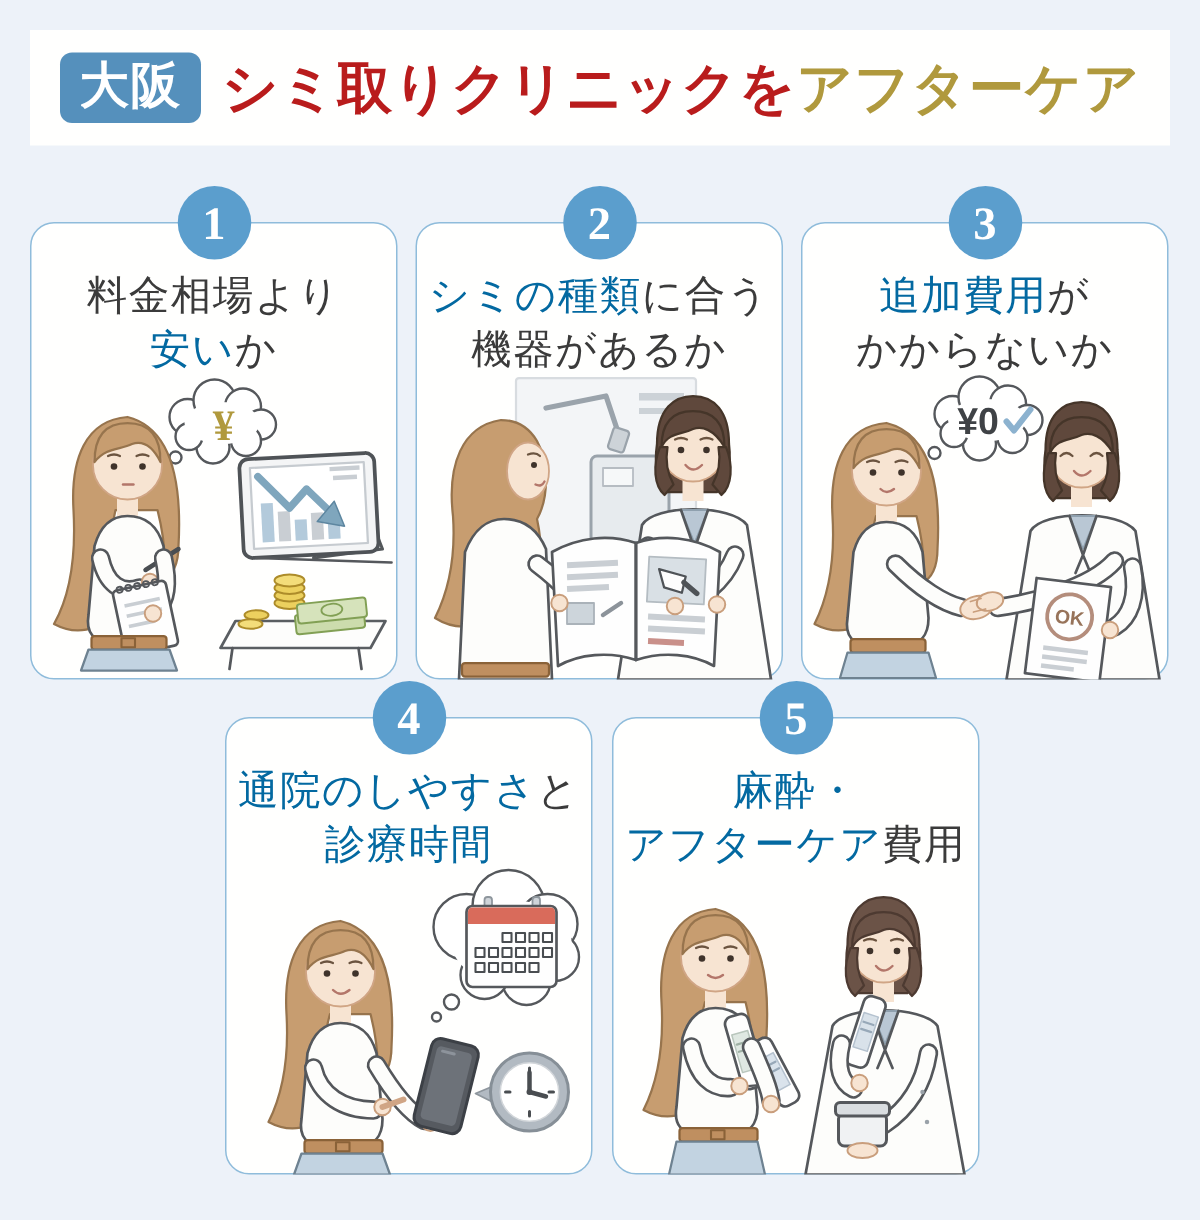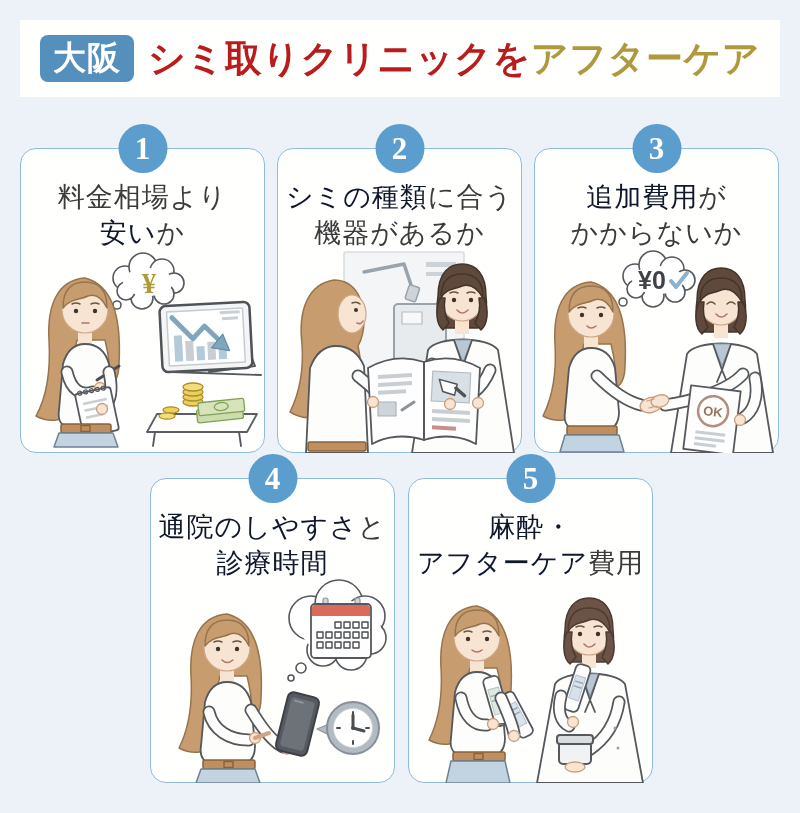--- a/index.html
+++ b/index.html
@@ -45,21 +45,21 @@
     background:#5b9ecd;color:#ffffff;
     font-family:"Liberation Serif","DejaVu Serif",serif;
     font-size:31px;font-weight:700;
     display:flex;align-items:center;justify-content:center;
   }
   .card-title{
     margin-top:31px;
     font-size:27px;font-weight:400;line-height:1.32;
     color:#3b3b3b;letter-spacing:1px;white-space:nowrap;
   }
-  .gold{color:#0f172a;}
+  .gold{color:#0369a1;}
   .scene{position:absolute;left:0;right:0;bottom:4px;height:200px;}
   .scene svg{display:block;margin:0 auto;}
   
   svg *{stroke-linejoin:round;stroke-linecap:round;}
   .hairL{fill:#c79d70;stroke:#97744d;stroke-width:1.5;}
   .hairD{fill:#5f483c;stroke:#453529;stroke-width:1.5;}
   .hairD2{fill:#6b5347;stroke:#4d3a31;stroke-width:1.5;}
   .skin{fill:#f7e4d2;stroke:#d0a585;stroke-width:1.2;}
   .cloth{fill:#fdfdfb;stroke:#55585c;stroke-width:1.8;}
   .skirt{fill:#c2d3e1;stroke:#6e8291;stroke-width:1.5;}

